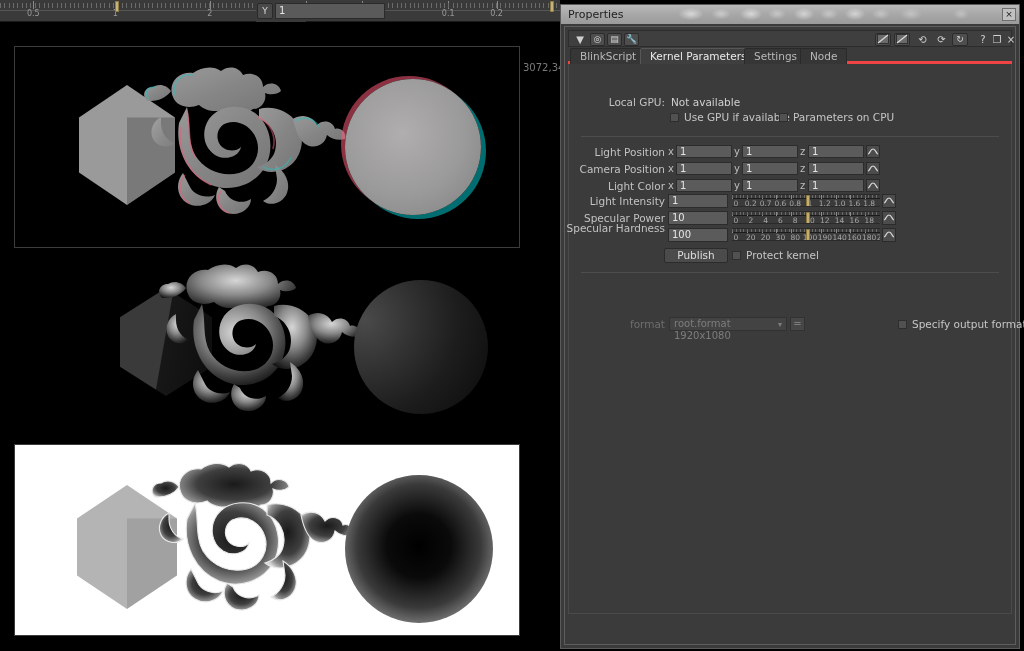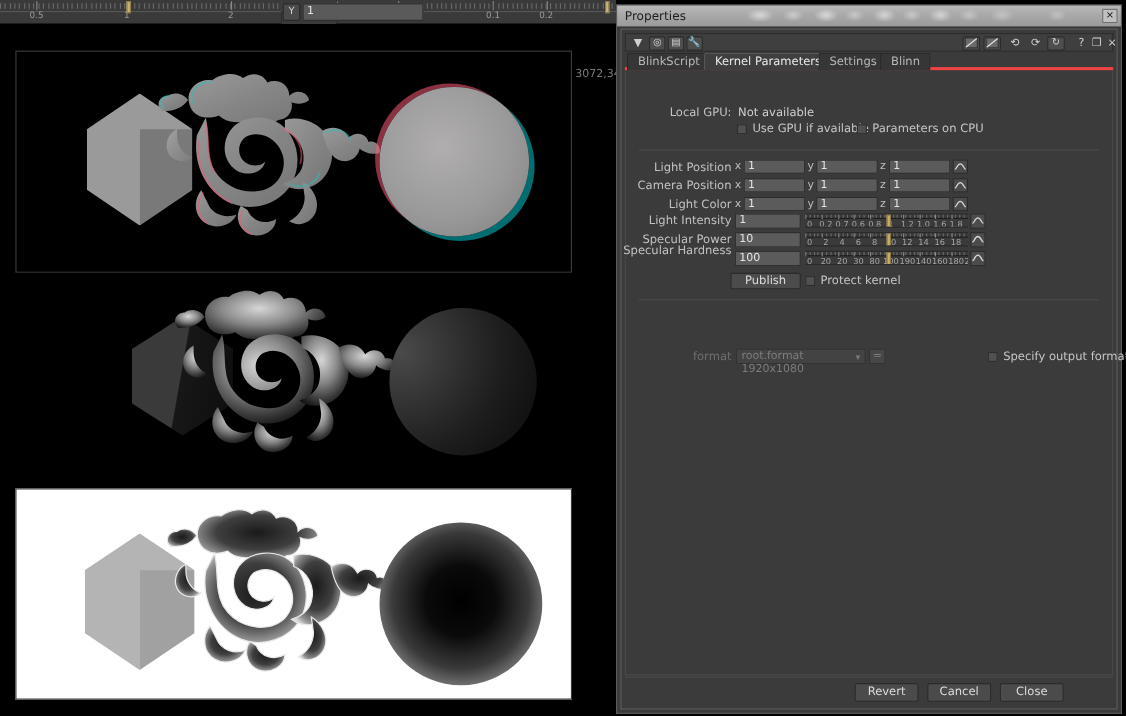--- a/index.html
+++ b/index.html
@@ -627,21 +627,21 @@
       <div class="hbtn" style="left:383px; width:16px;">↻</div>
       <div class="hglyph" style="left:408px; width:12px;">?</div>
       <div class="hglyph" style="left:422px; width:12px;">❐</div>
       <div class="hglyph" style="left:436px; width:12px;">×</div>
     </div>
 
     <div id="tab-row">
       <div class="tab" style="left:2px;">BlinkScript</div>
       <div class="tab active" style="left:72px;">Kernel Parameters</div>
       <div class="tab" style="left:176px;">Settings</div>
-      <div class="tab" style="left:232px;">Blinn</div>
+      <div class="tab" style="left:232px;">Node</div>
     </div>
 
     <div id="tab-content">
 
       <div class="row-label" style="left:0px; top:32px; width:96px;">Local GPU:</div>
       <div class="val-text" style="left:102px; top:32px;">Not available</div>
 
       <div class="chk" style="left:101px; top:49px;"></div>
       <div class="chk-lbl" style="left:115px; top:47px;">Use GPU if available</div>
       <div class="chk" style="left:210px; top:49px;"></div>
@@ -915,20 +915,15 @@
       <div class="row-label dim" style="left:0px; top:254px; width:96px;">format</div>
       <div id="format-select">
         <span>root.format 1920x1080</span>
         <span class="caret">▾</span>
       </div>
       <div id="format-eq">=</div>
       <div class="chk" style="left:329px; top:256px;"></div>
       <div class="chk-lbl" style="left:343px; top:254px;">Specify output format</div>
     </div>
 
-    <div id="prop-footer">
-      <div class="btn" style="right:177px; top:5px; width:58px; height:17px; line-height:15px;">Revert</div>
-      <div class="btn" style="right:111px; top:5px; width:58px; height:17px; line-height:15px;">Cancel</div>
-      <div class="btn" style="right:45px;  top:5px; width:58px; height:17px; line-height:15px;">Close</div>
-    </div>
 
   </div>
 </div>
 
 </body></html>

